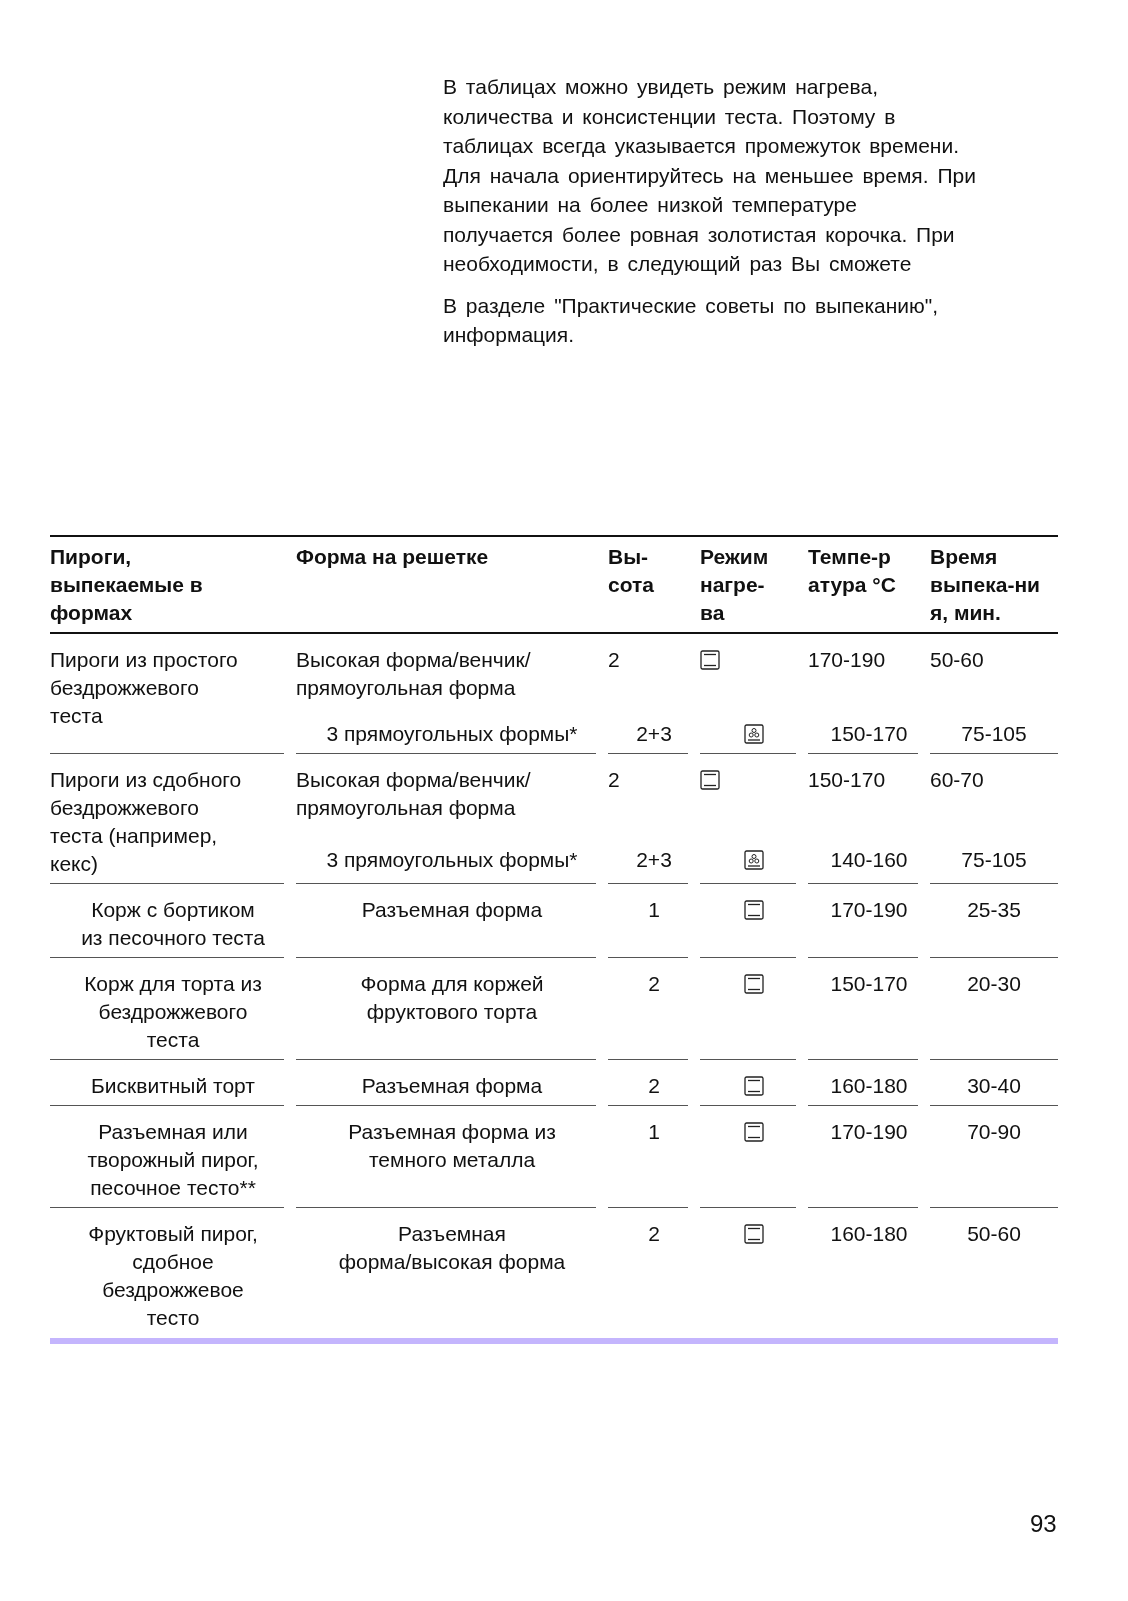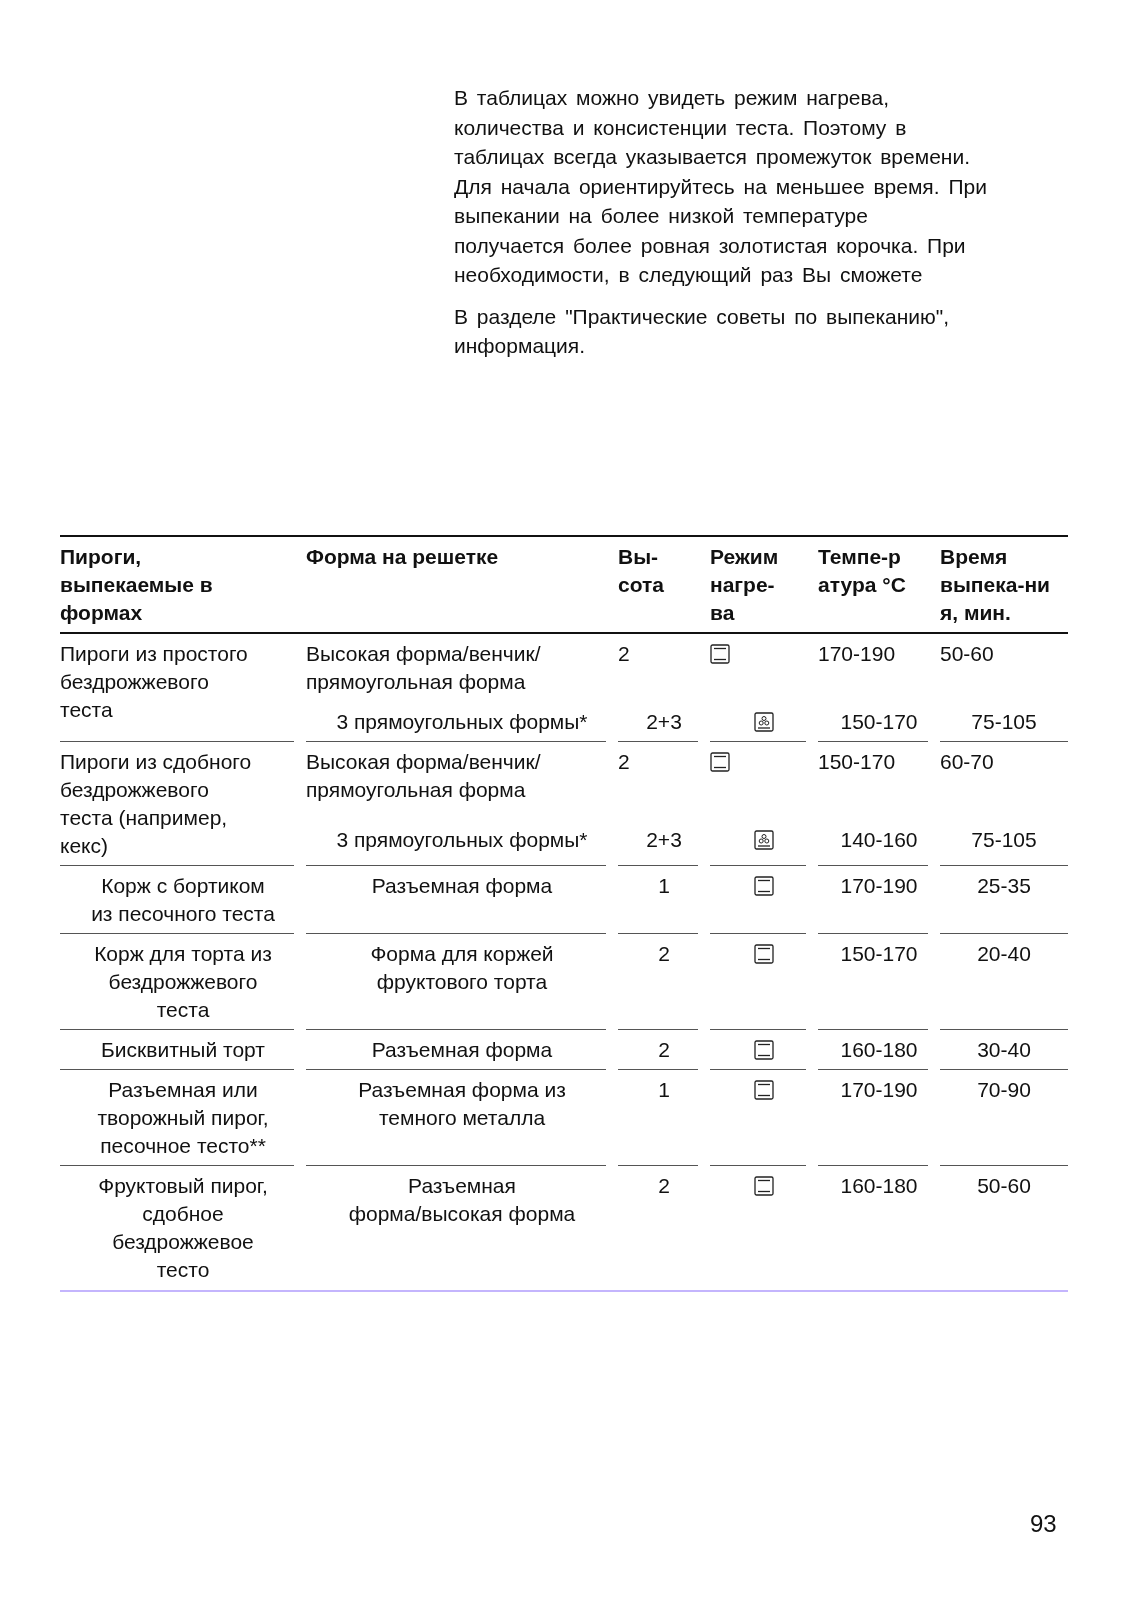--- a/index.html
+++ b/index.html
@@ -4,37 +4,37 @@
   <style>
     html, body { margin: 0; padding: 0; background: #ffffff; }
     body {
       width: 1128px; height: 1601px; position: relative; overflow: hidden;
       font-family: "Liberation Sans", sans-serif; color: #111;
     }
     .intro {
       position: absolute; left: 443px; top: 72px; width: 650px;
       font-size: 21px; line-height: 29.5px; word-spacing: 3px;
     }
-    .intro p { margin: 11px; }
+    .intro p { margin: 0; }
     .intro p.gap { margin-top: 12px; }
 
     table.bake {
-      position: absolute; left: 60px; top: 535px; width: 1008px;
+      position: absolute; left: 50px; top: 535px; width: 1008px;
       border-collapse: separate; border-spacing: 0;
       font-size: 21px; line-height: 28px;
-      border-top: 2px solid #111; border-bottom: 2px solid #c4b5fd;
+      border-top: 2px solid #111; border-bottom: 6px solid #c4b5fd;
     }
     table.bake th, table.bake td {
       text-align: left; vertical-align: top; padding: 0;
     }
     table.bake th {
       font-weight: bold; padding-top: 6px; padding-bottom: 5px;
       border-bottom: 2px solid #111;
     }
-    table.bake td { padding-top: 6px; padding-bottom: 6px; }
+    table.bake td { padding-top: 12px; padding-bottom: 6px; }
     
     col.c1 { width: 246px; } col.c2 { width: 312px; } col.c3 { width: 92px; }
     col.c4 { width: 108px; } col.c5 { width: 122px; } col.c6 { width: 128px; }
     tr.group td { border-bottom: 1px solid #555; text-align: center; }
     .sub { display: block; }
     .mode-icon {
       display: inline-block; width: 20px; height: 20px; vertical-align: -3px;
     }
     .page-num {
       position: absolute; left: 1030px; top: 1510px;
@@ -206,21 +206,21 @@
           <span class="sub">Форма для коржей</span>
           <span class="sub">фруктового торта</span>
         </td>
         <td>2</td>
         <td><svg class="mode-icon" viewBox="0 0 20 20">
             <rect x="1" y="1" width="18" height="18" rx="1.5" fill="none" stroke="#222" stroke-width="1.3"></rect>
             <line x1="4" y1="4.5" x2="16" y2="4.5" stroke="#222" stroke-width="1.3"></line>
             <line x1="4" y1="15.5" x2="16" y2="15.5" stroke="#222" stroke-width="1.3"></line>
           </svg></td>
         <td>150-170</td>
-        <td class="last-col">20-40</td>
+        <td class="last-col">20-30</td>
       </tr>
       <tr class="group">
         <td rowspan="1">
           <span class="sub">Бисквитный торт</span>
         </td>
         <td>
           <span class="sub">Разъемная форма</span>
         </td>
         <td>2</td>
         <td><svg class="mode-icon" viewBox="0 0 20 20">

